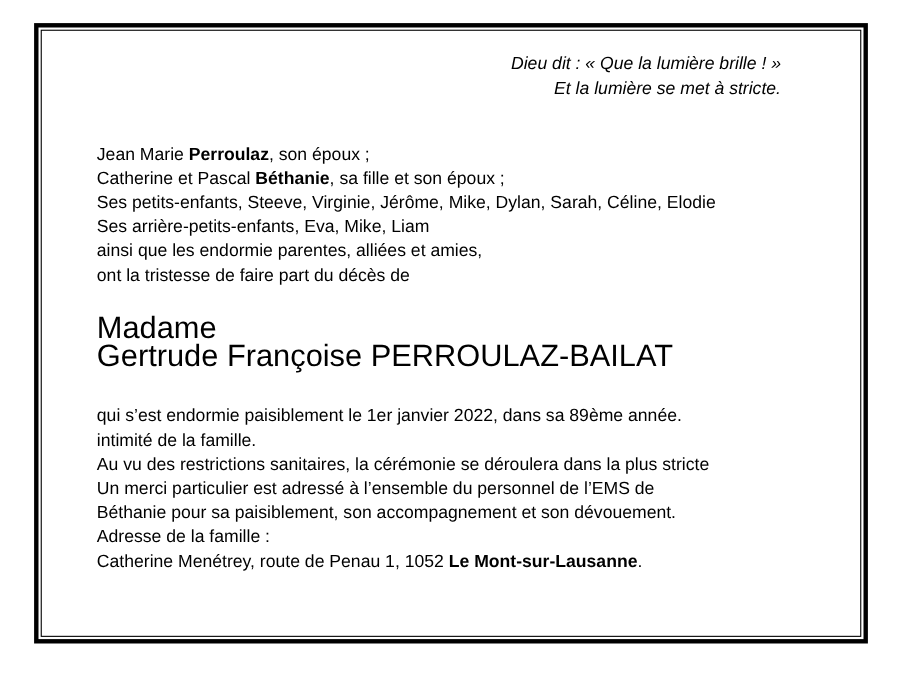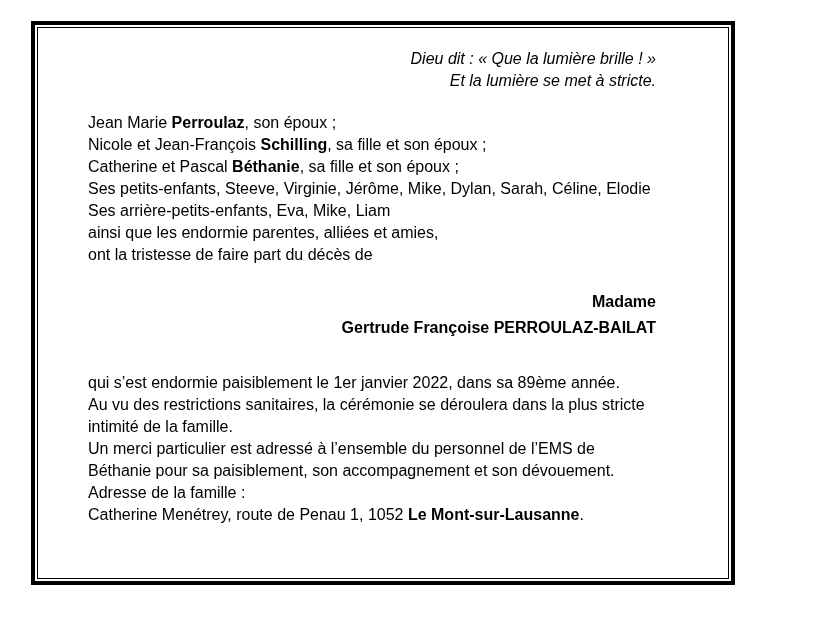--- a/index.html
+++ b/index.html
@@ -7,83 +7,82 @@
     width: 815px; height: 617px;
     background: #ffffff;
     color: #000000;
     font-family: "Liberation Sans", sans-serif;
     position: relative;
     overflow: hidden;
   }
   .frame-outer {
     position: absolute;
     left: 31px; top: 21px;
-    width: 704px; height: 564px;
+    width: 758px; height: 564px;
     box-sizing: border-box;
     border: 4px solid #000;
     padding: 2px;
   }
   .frame-inner {
     width: 100%; height: 100%;
     box-sizing: border-box;
     border: 1px solid #000;
   }
   .content {
     box-sizing: border-box;
     padding: 20px 72px 0 50px;
     font-size: 16px;
     line-height: 22px;
   }
   .epigraph {
     text-align: right;
     font-style: italic;
   }
-  .family   { margin-top: 20px; }
+  .family   { margin-top: 38px; }
   .title-block {
     margin-top: 23px;
-    text-align: right;
-    font-weight: bold;
-    font-size: 16px;
+    text-align: left;
+    font-weight: normal;
+    font-size: 28px;
     line-height: 26px;
   }
   .details  { margin-top: 31px; }
   .b { font-weight: bold; }
   .line { white-space: pre-wrap; }
 </style>
 </head>
 <body>
 
 <div class="frame-outer">
   <div class="frame-inner">
     <div class="content">
 
       <div class="epigraph">
           <div class="line"><span>Dieu dit : « Que la lumière brille ! »</span></div>
           <div class="line"><span>Et la lumière se met à stricte.</span></div>
         </div>
 
       <div class="family">
           <div class="line"><span>Jean Marie </span><span class="b">Perroulaz</span><span>, son époux ;</span></div>
-          <div class="line"><span>Nicole et Jean-François </span><span class="b">Schilling</span><span>, sa fille et son époux ;</span></div>
           <div class="line"><span>Catherine et Pascal </span><span class="b">Béthanie</span><span>, sa fille et son époux ;</span></div>
           <div class="line"><span>Ses petits-enfants, Steeve, Virginie, Jérôme, Mike, Dylan, Sarah, Céline, Elodie</span></div>
           <div class="line"><span>Ses arrière-petits-enfants, Eva, Mike, Liam</span></div>
           <div class="line"><span>ainsi que les endormie parentes, alliées et amies,</span></div>
           <div class="line"><span>ont la tristesse de faire part du décès de</span></div>
         </div>
 
       <div class="title-block">
         <div class="line">Madame</div>
         <div class="line">Gertrude Françoise PERROULAZ-BAILAT</div>
       </div>
 
       <div class="details">
           <div class="line"><span>qui s’est endormie paisiblement le 1er janvier 2022, dans sa 89ème année.</span></div>
+          <div class="line"><span>intimité de la famille.</span></div>
           <div class="line"><span>Au vu des restrictions sanitaires, la cérémonie se déroulera dans la plus stricte</span></div>
-          <div class="line"><span>intimité de la famille.</span></div>
           <div class="line"><span>Un merci particulier est adressé à l’ensemble du personnel de l’EMS de</span></div>
           <div class="line"><span>Béthanie pour sa paisiblement, son accompagnement et son dévouement.</span></div>
           <div class="line"><span>Adresse de la famille :</span></div>
           <div class="line"><span>Catherine Menétrey, route de Penau 1, 1052 </span><span class="b">Le Mont-sur-Lausanne</span><span>.</span></div>
         </div>
 
     </div>
   </div>
 </div>
 

